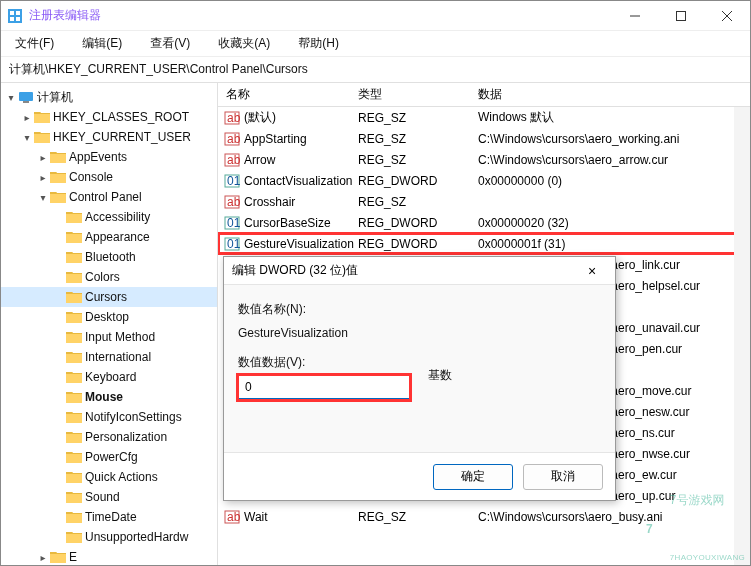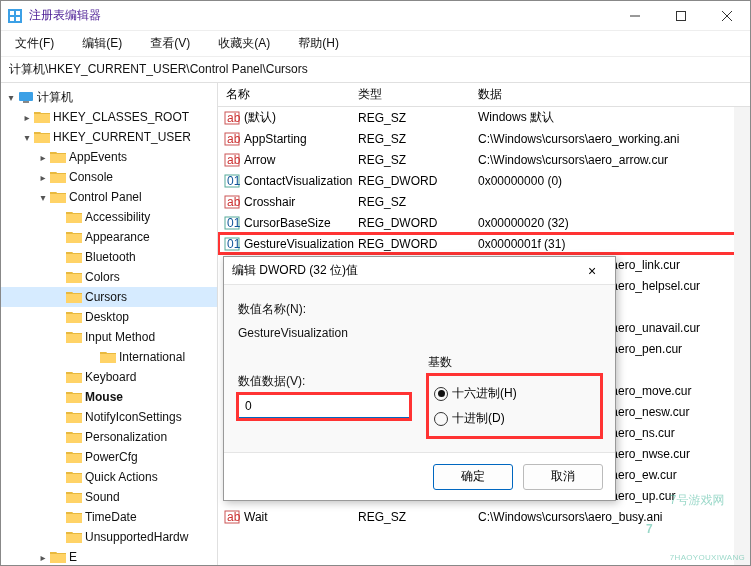--- a/index.html
+++ b/index.html
@@ -1,20 +1,20 @@
 <!DOCTYPE html>
 <html><head>
 <meta charset="utf-8">
 <style>
 * { margin: 0; padding: 0; box-sizing: border-box; font-family: "Microsoft YaHei", "Segoe UI", sans-serif; font-size: 12px; }
 body { background: #fff; width: 751px; height: 566px; overflow: hidden; position: relative; }
 .window { width: 751px; height: 566px; border: 1px solid #888; display: flex; flex-direction: column; background: #fff; }
 .titlebar { height: 30px; display: flex; align-items: center; background: #fff; border-bottom: 1px solid #eee; }
 .titlebar-icon { width: 16px; height: 16px; margin: 0 6px; }
-.titlebar-title { flex: 0 0 auto; color: #4c1d95; }
+.titlebar-title { flex: 0 0 auto; color: #8b5cf6; }
 .titlebar-spacer { flex: 1; }
 .win-btn { width: 46px; height: 30px; display: flex; align-items: center; justify-content: center; color: #333; }
 .menubar { height: 26px; display: flex; align-items: center; gap: 16px; padding: 0 8px; border-bottom: 1px solid #eee; color: #111; }
 .menubar-item { padding: 2px 6px; }
 .addressbar { height: 26px; display: flex; align-items: center; padding: 0 8px; border-bottom: 1px solid #e0e0e0; color: #111; }
 .content { flex: 1; display: flex; overflow: hidden; }
 .tree { width: 217px; border-right: 1px solid #e0e0e0; overflow-y: auto; padding: 4px 0; }
 .tree-node { display: flex; align-items: center; height: 20px; padding-right: 4px; white-space: nowrap; }
 .tree-node.selected { background: #d6ebff; }
 .twisty { width: 12px; display: inline-flex; justify-content: center; color: #555; font-size: 10px; }
@@ -199,21 +199,21 @@
           <span class="tree-label">Desktop</span>
         </div>
         <div class="tree-node" style="padding-left: 52px;">
           <span class="twisty"> </span>
           <svg class="folder-icon" viewBox="0 0 16 14">
             <path d="M0 2h6l1 1h9v10H0z" fill="#ffd367"></path>
             <path d="M0 2h6l1 1h9v1H0z" fill="#e8b93f"></path>
           </svg>
           <span class="tree-label">Input Method</span>
         </div>
-        <div class="tree-node" style="padding-left: 52px; margin-left: 34px;">
+        <div class="tree-node" style="padding-left: 52px;">
           <span class="twisty"> </span>
           <svg class="folder-icon" viewBox="0 0 16 14">
             <path d="M0 2h6l1 1h9v10H0z" fill="#ffd367"></path>
             <path d="M0 2h6l1 1h9v1H0z" fill="#e8b93f"></path>
           </svg>
           <span class="tree-label">International</span>
         </div>
         <div class="tree-node" style="padding-left: 52px;">
           <span class="twisty"> </span>
           <svg class="folder-icon" viewBox="0 0 16 14">
@@ -466,30 +466,20 @@
     <div class="dlg-ro">GestureVisualization</div>
     <div class="dlg-row">
       <div class="dlg-left">
         <div class="dlg-label">数值数据(V):</div>
         <div class="dlg-input-wrap">
           <input class="dlg-input" value="0" style="">
         </div>
       </div>
       <div class="dlg-right">
         <div class="dlg-label">基数</div>
-        <div class="radio-group">
-          <div class="radio-row">
-            <span class="radio-dot sel"></span>
-            <span>十六进制(H)</span>
-          </div>
-          <div class="radio-row">
-            <span class="radio-dot"></span>
-            <span>十进制(D)</span>
-          </div>
-        </div>
       </div>
     </div>
   </div>
   <div class="dlg-buttons">
     <div class="btn primary">
         <span>确定</span>
       </div>
     <div class="btn">
         <span>取消</span>
       </div>

